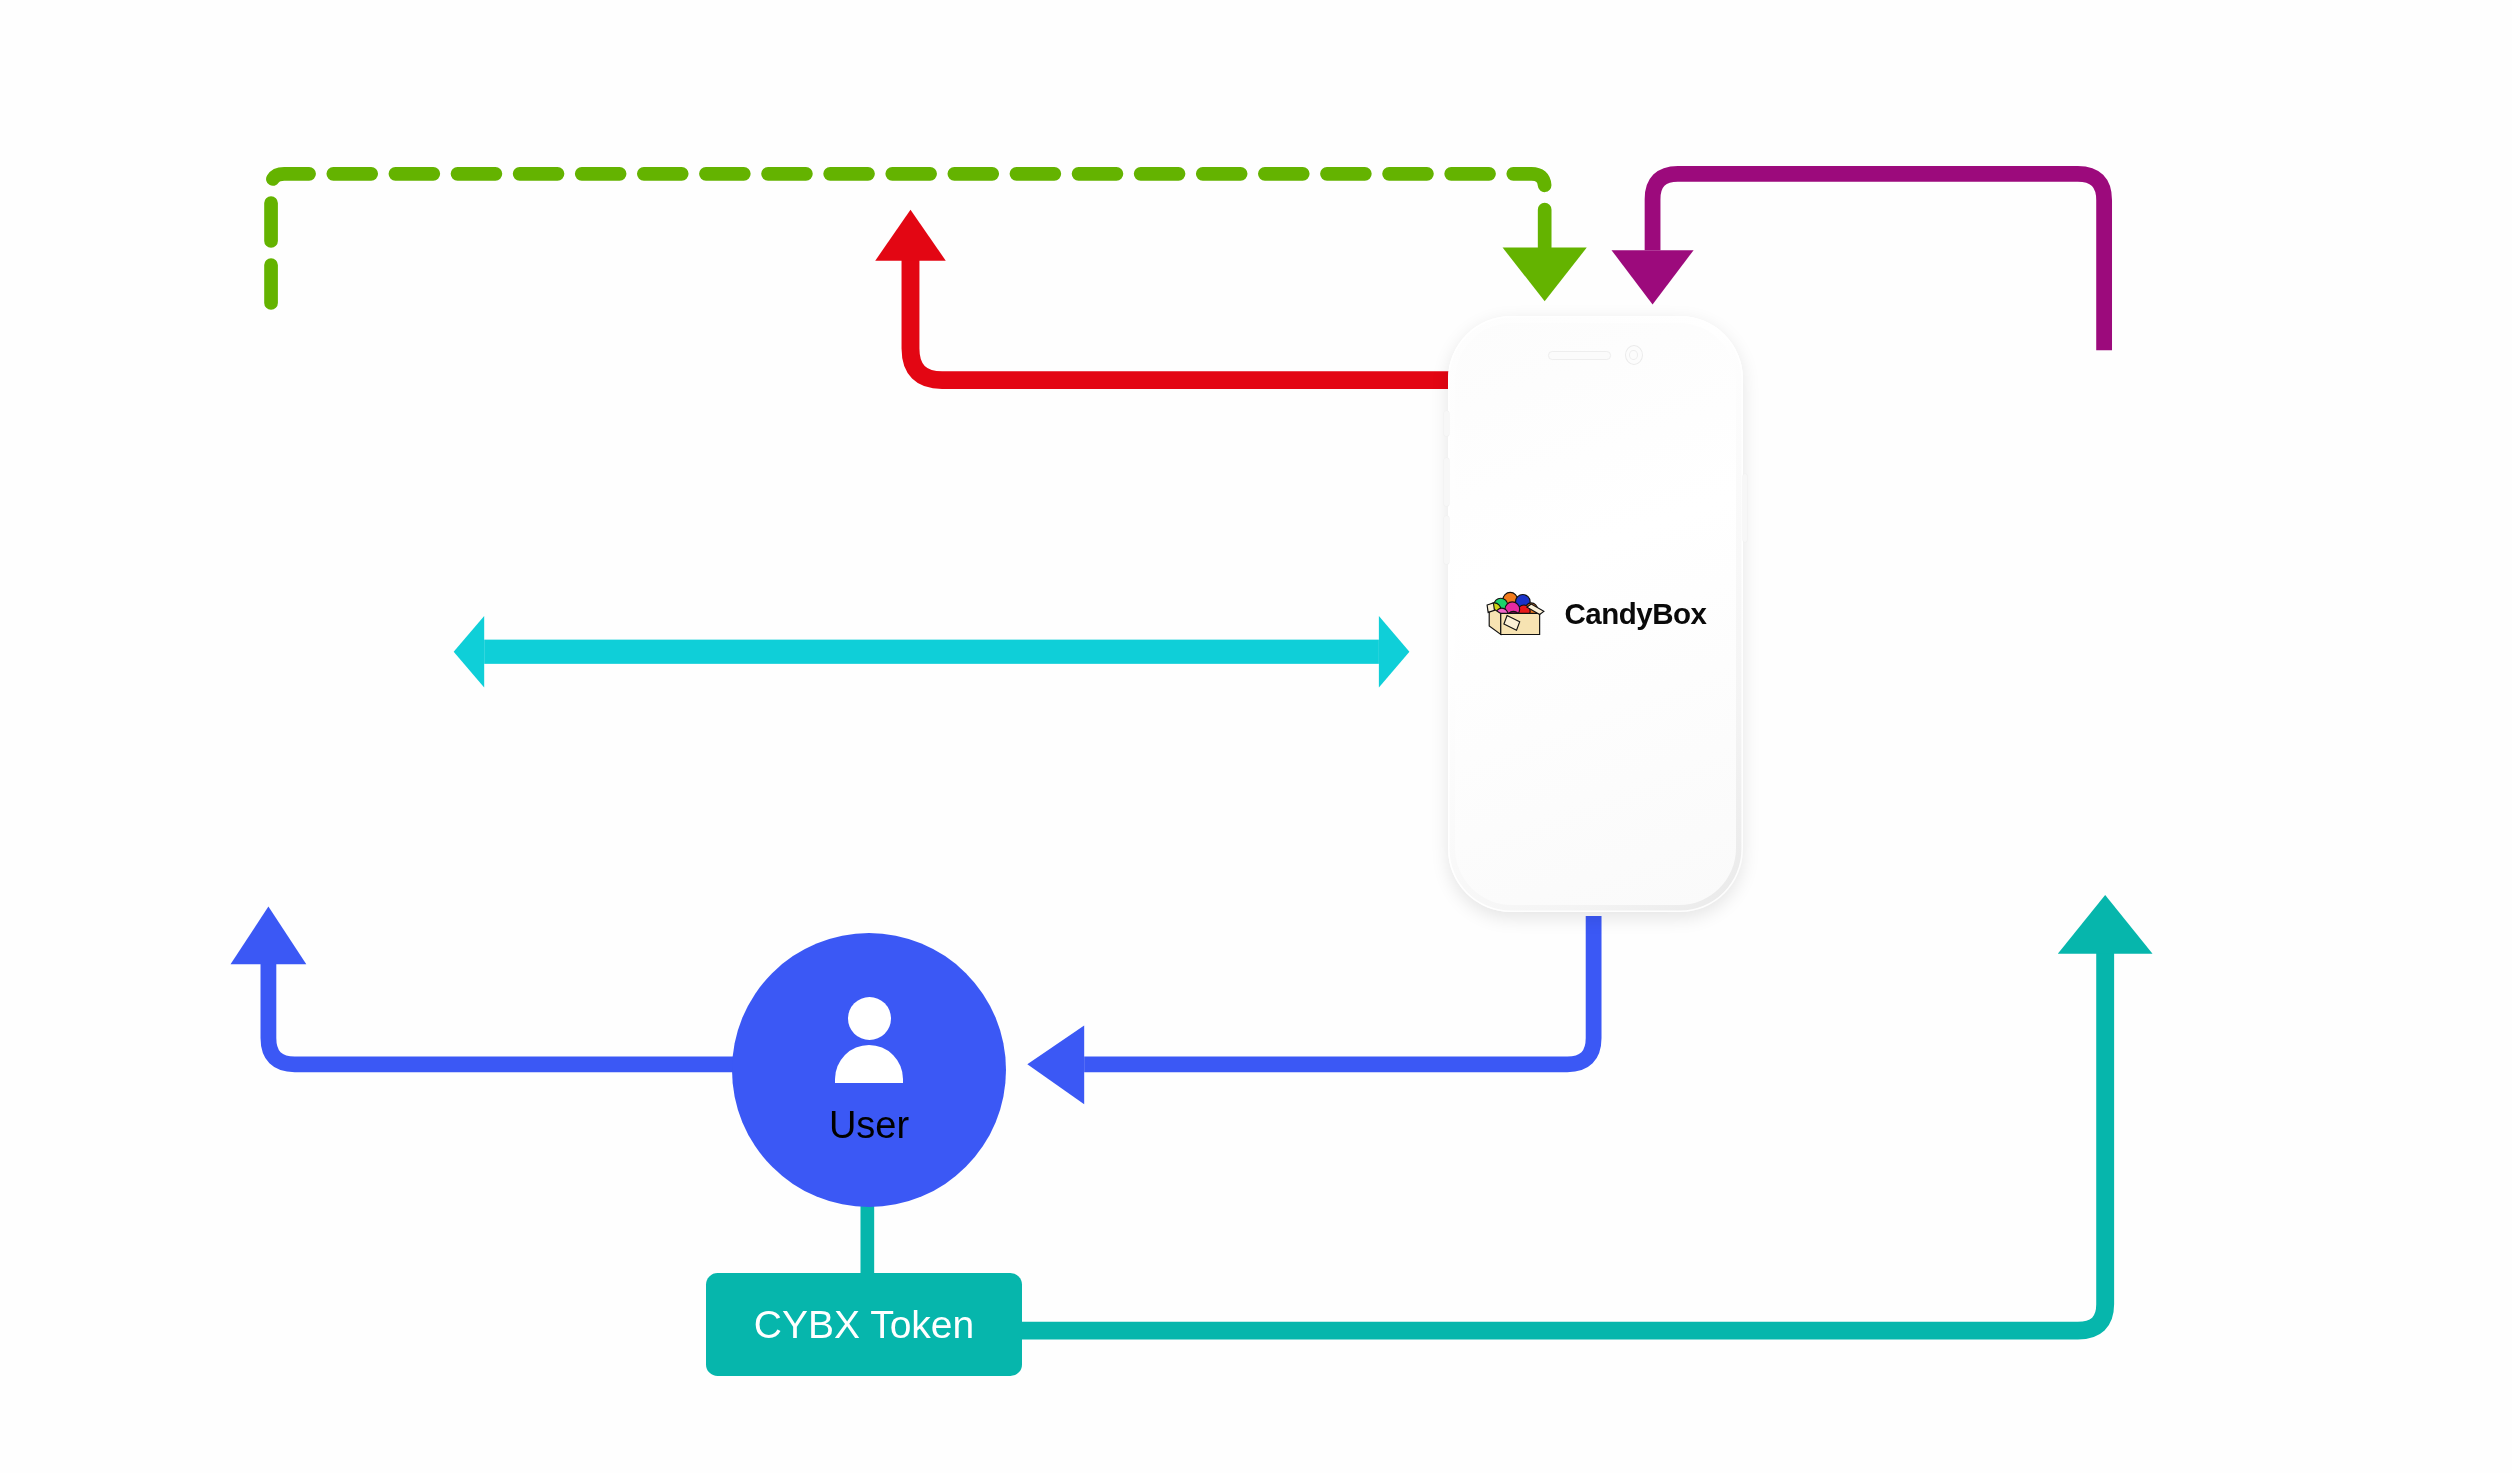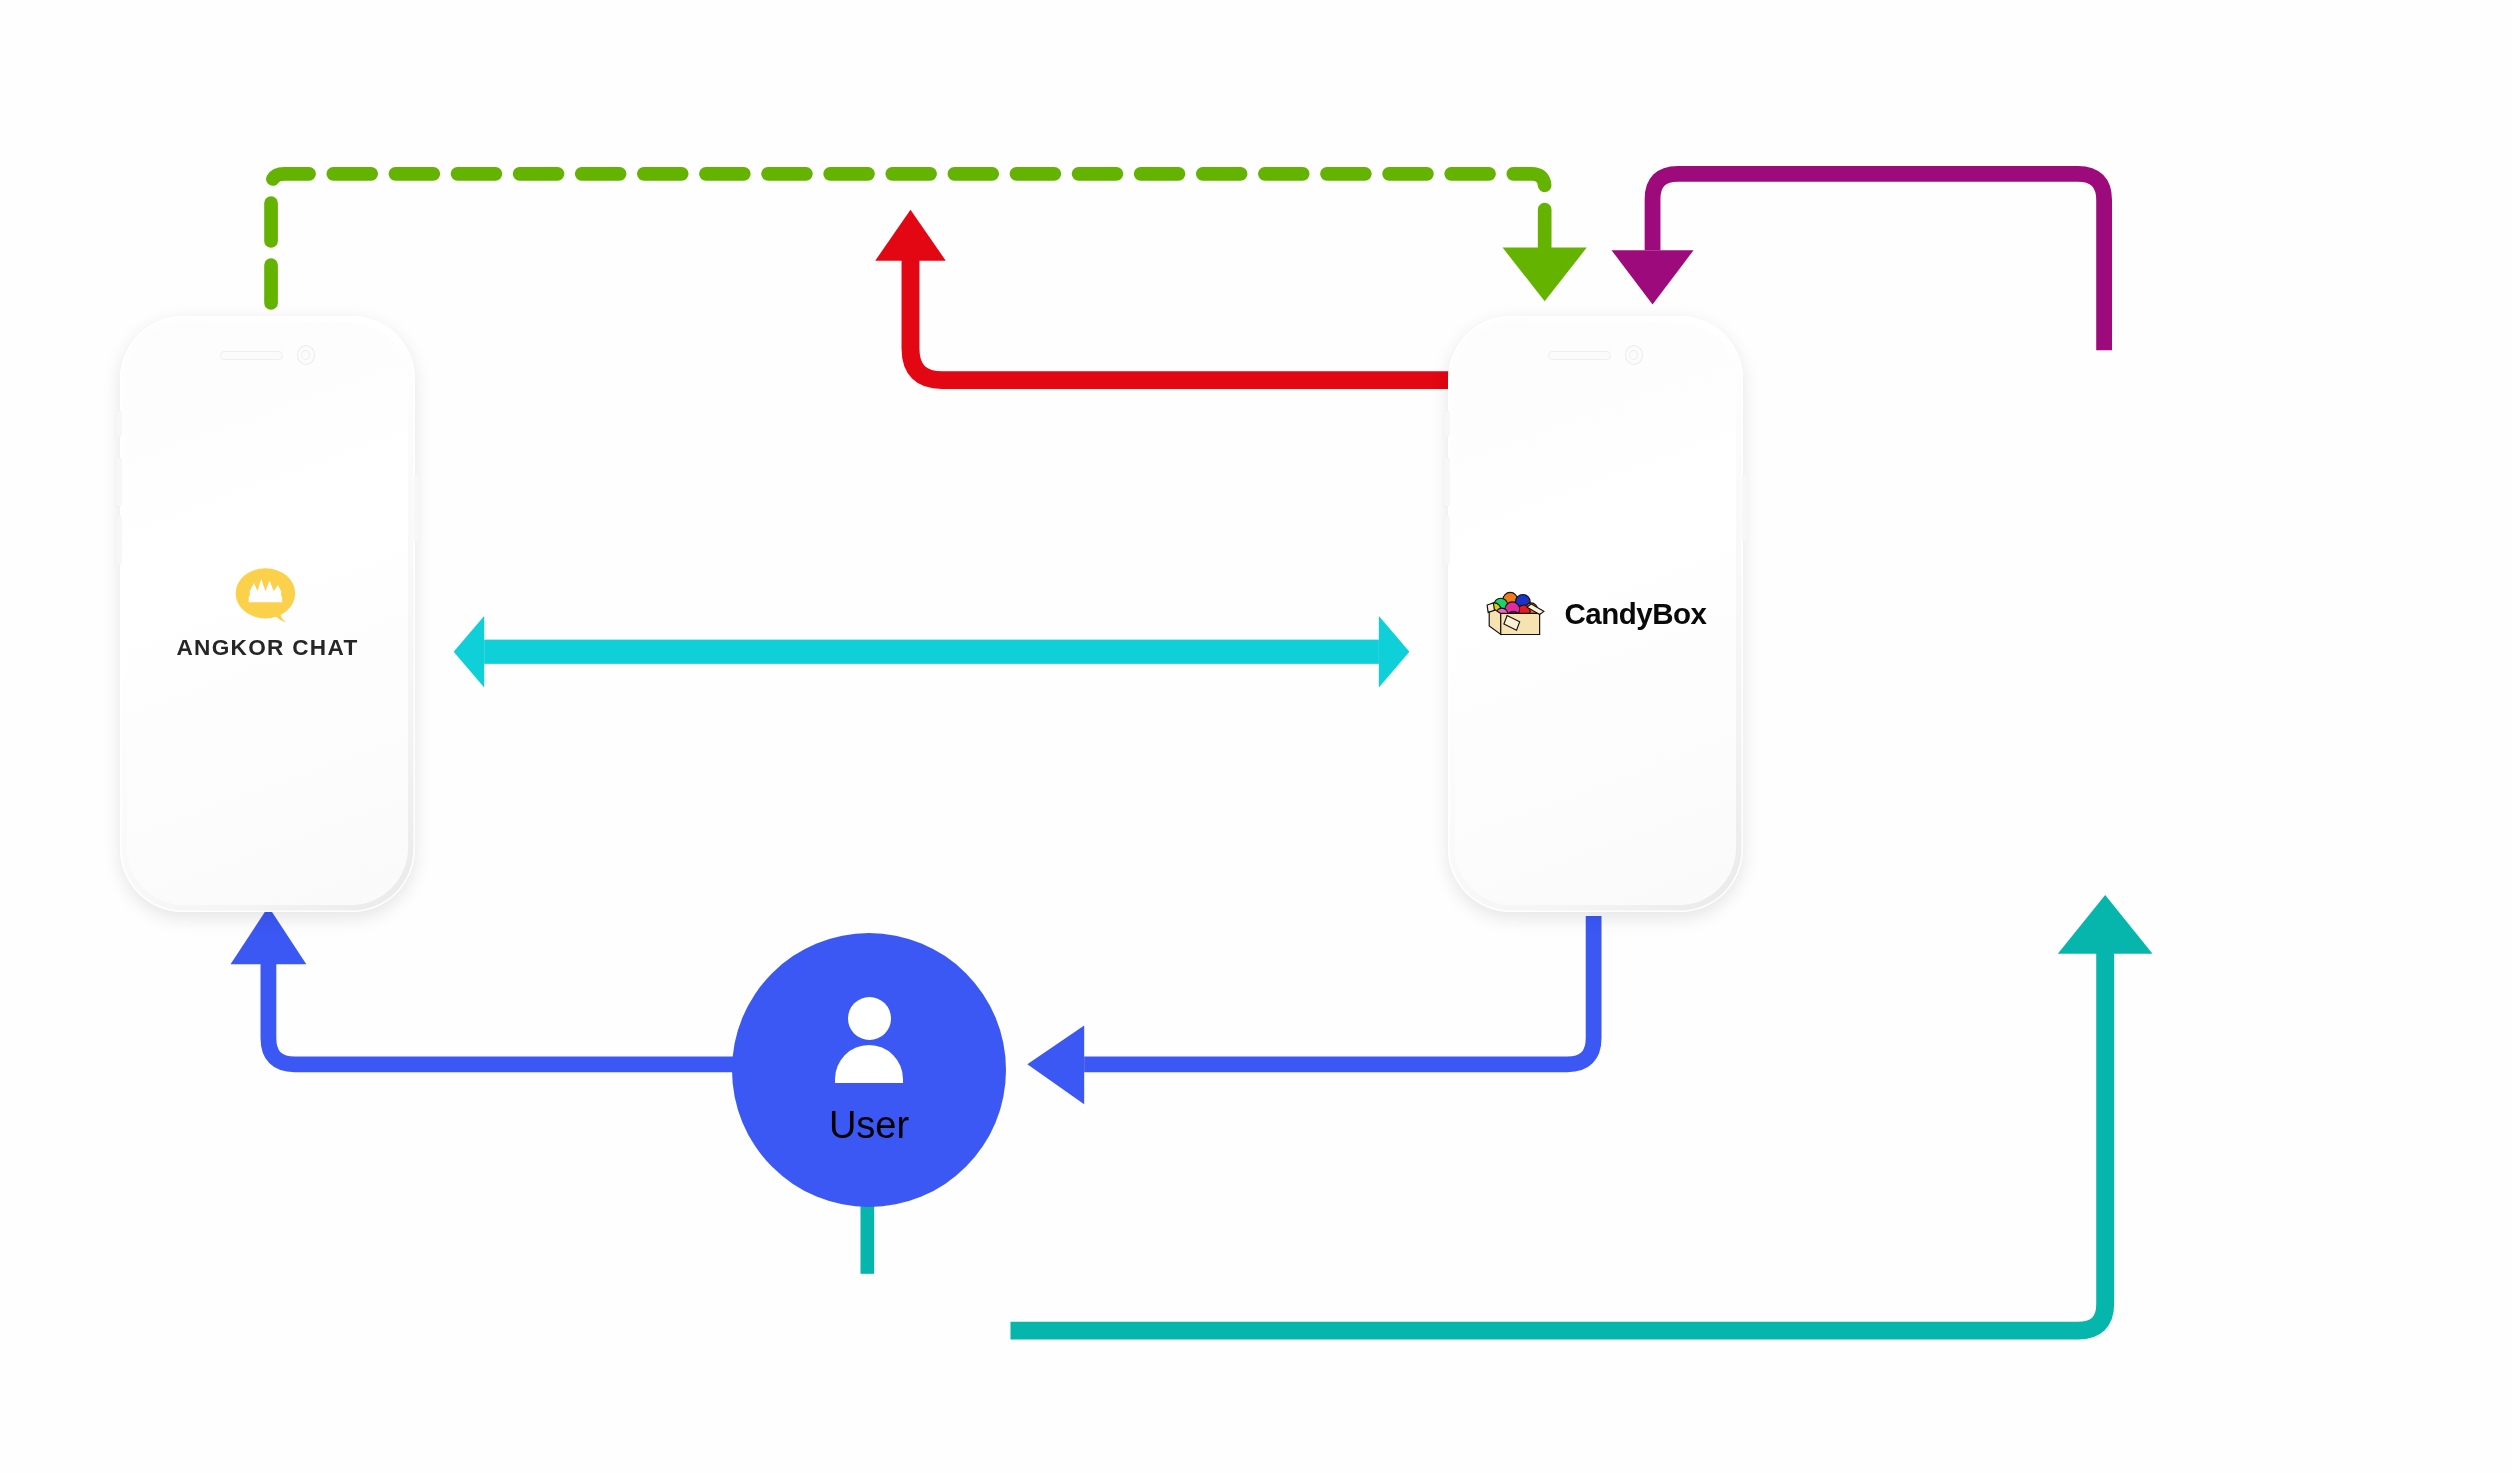--- a/index.html
+++ b/index.html
@@ -75,43 +75,20 @@
     <g>
       <rect x="1635" y="2240" width="26" height="180" fill="#06B6AC"></rect>
     </g>
 
     <g>
       <path d="M 1920 2528 L 3948 2528 Q 4000 2528 4000 2478 L 4000 1800" fill="none" stroke="#06B6AC" stroke-width="34" stroke-linecap="butt"></path>
       <polygon points="3910,1812 4090,1812 4000,1700" fill="#06B6AC"></polygon>
     </g>
   </svg>
 
-  <div class="phone" id="left-phone" style="left:120px;top:316px;width:295px;height:596px;">
-    <div class="side-btn" style="left:-3.7px;top:95px;width:4.2px;height:25px;"></div>
-    <div class="side-btn" style="left:-4.2px;top:142px;width:4.7px;height:48px;"></div>
-    <div class="side-btn" style="left:-4.2px;top:200px;width:4.7px;height:48px;"></div>
-    <div class="side-btn" style="right:-4.2px;top:158px;width:4.7px;height:68px;"></div>
-    <div class="phone-inner">
-      <div class="notch">
-        <span class="speaker"></span>
-        <span class="camera">
-            <i></i>
-          </span>
-      </div>
-      <div class="logo-wrap">
-        <svg width="68" height="59" viewBox="0 0 130 112">
-          <ellipse cx="62" cy="50" rx="57" ry="48" fill="#FBD14B"></ellipse>
-          <path d="M74 86 q14 16 28 20 q-14 -10 -12 -26 z" fill="#FBD14B"></path>
-          <path d="M32 62 L32 46 L40 30 L47 46 L54 22 L62 46 L70 26 L78 46 L86 34 L92 46 L92 62 Z" fill="#FFFFFF"></path>
-          <rect x="30" y="56" width="64" height="11" fill="#FFFFFF"></rect>
-        </svg>
-        <div class="angkor-name">ANGKOR CHAT</div>
-      </div>
-    </div>
-  </div>
 
   <div class="phone" id="right-phone" style="left:1448px;top:316px;width:295px;height:596px;">
     <div class="side-btn" style="left:-3.7px;top:95px;width:4.2px;height:25px;"></div>
     <div class="side-btn" style="left:-4.2px;top:142px;width:4.7px;height:48px;"></div>
     <div class="side-btn" style="left:-4.2px;top:200px;width:4.7px;height:48px;"></div>
     <div class="side-btn" style="right:-4.2px;top:158px;width:4.7px;height:68px;"></div>
     <div class="phone-inner">
       <div class="notch">
         <span class="speaker"></span>
         <span class="camera">
@@ -136,20 +113,23 @@
             <path d="M4 32 L16 28 L18 42 L6 46 Z" fill="#FBF0D6"></path>
             <path d="M42 52 L66 64 L60 80 L36 68 Z" fill="#FBF0D6"></path>
           </g>
         </svg>
         <div class="candy-name">CandyBox</div>
       </div>
     </div>
   </div>
 
 
+  <div class="label-box" id="cybx-label" style="left:706px;top:1273px;width:316px;height:103px;background:#06B6AC;">
+    <span>CYBX Token</span>
+  </div>
 
   <div id="user-node" style="left:732px;top:933px;width:274px;height:274px;background:#3B58F5;">
     <div class="user-glyph">
       <div class="user-head"></div>
       <div class="user-body"></div>
     </div>
     <div class="user-text">User</div>
   </div>
 
 </div>

